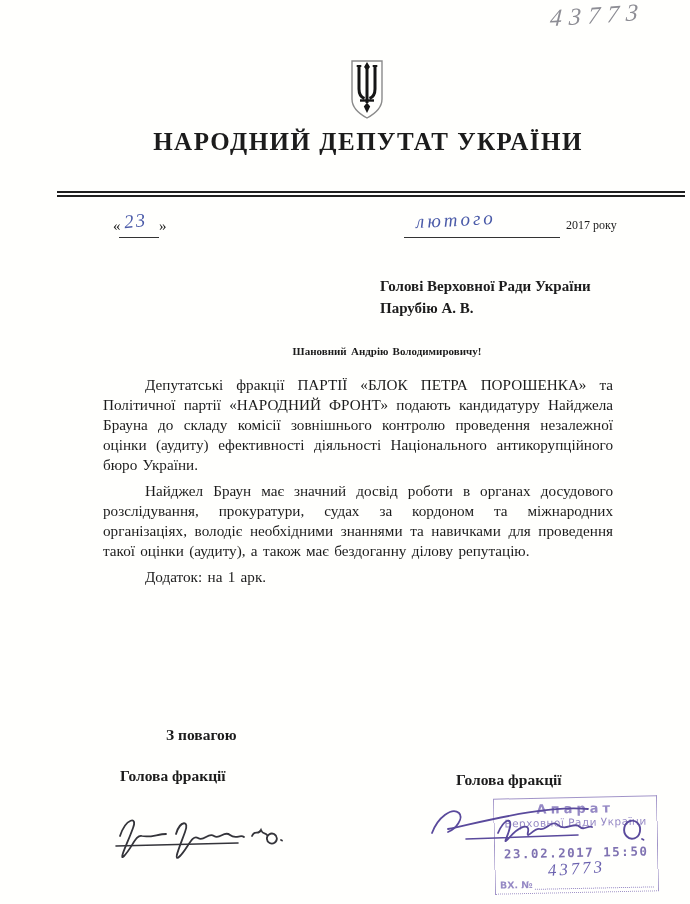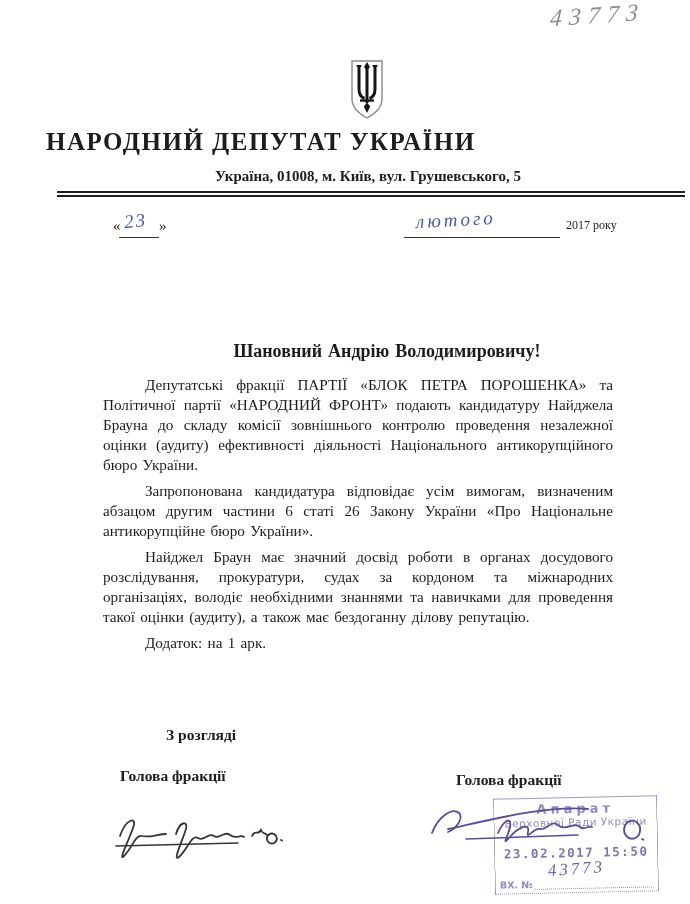--- a/index.html
+++ b/index.html
@@ -15,21 +15,21 @@
   .pencil-number{
     position:absolute;top:2px;left:550px;
     font-style:italic;font-size:24px;letter-spacing:7px;
     color:#8d8d94;
     transform:rotate(-4deg) skewX(-8deg);
   }
   
   .coat{position:absolute;left:348px;top:59px;}
   .lh-title{
     position:absolute;left:46px;top:128px;width:644px;
-    text-align:left;font-weight:bold;font-size:25px;letter-spacing:1.5px;
+    text-align:center;font-weight:bold;font-size:25px;letter-spacing:1.5px;
   }
   .lh-address{
     position:absolute;left:46px;top:168px;width:644px;
     text-align:center;font-weight:bold;font-size:15px;
   }
   .double-rule{
     position:absolute;left:57px;top:191px;width:628px;height:2px;
     border-top:2.5px solid #1f1f1f;border-bottom:2px solid #1f1f1f;
   }
   
@@ -54,21 +54,21 @@
     position:absolute;left:380px;top:275px;
     font-weight:bold;font-size:15px;line-height:22px;
   }
   
   .body{
     position:absolute;left:103px;top:341px;width:518px;
     font-size:15.2px;line-height:20px;text-align:justify;word-spacing:1.5px;
   }
   .salutation{
     margin:0 0 14px 0;text-align:center;padding-left:50px;
-    font-weight:bold;font-size:18px;
+    font-weight:bold;font-size:11px;
   }
   .para{margin:0 8px 6px 0;text-indent:42px;}
   .attachment{margin:6px 0 16px 0;text-indent:42px;text-align:left;}
   
   .closing{position:absolute;left:166px;top:726px;font-weight:bold;font-size:15.5px;}
   .sig-title-left{position:absolute;left:120px;top:767px;font-weight:bold;font-size:15.5px;}
   .sig-title-right{position:absolute;left:456px;top:771px;font-weight:bold;font-size:15.5px;}
   
   .sig-left{position:absolute;left:106px;top:810px;}
   .sig-right{position:absolute;left:426px;top:797px;z-index:3;}
@@ -113,41 +113,43 @@
         <path d="M19 3 L22 8 L19 11.5 L16 8 Z" fill="#151515" stroke="none"></path>
         <path d="M11 7 V30 Q11 37.5 16.5 39.5" stroke-width="3"></path>
         <path d="M27 7 V30 Q27 37.5 21.5 39.5" stroke-width="3"></path>
         <path d="M8.7 7 H13.3 M24.7 7 H29.3" stroke-width="2"></path>
         <path d="M12 41.5 H26" stroke-width="2.4"></path>
         <path d="M19 43.5 L15.8 47.5 L19 54 L22.2 47.5 Z" fill="#151515" stroke="none"></path>
       </g>
     </svg>
   </div>
   <div class="lh-title">НАРОДНИЙ ДЕПУТАТ УКРАЇНИ</div>
-  <div class="lh-address">Україна, 01008, м. Київ, вул. Грушевського, 5</div>
   <div class="double-rule"></div>
 
   <span class="q q-open">«</span>
   <span class="hand-day">23</span>
   <span class="day-line"></span>
   <span class="q q-close">»</span>
   <span class="hand-month">лютого</span>
   <span class="month-line"></span>
   <span class="year">2017 року</span>
 
+  <div class="addressee">
+    <div>Голові Верховної Ради України</div>
+    <div>Парубію А. В.</div>
+  </div>
 
   <div class="body">
     <p class="salutation">Шановний Андрію Володимировичу!</p>
     <p class="para">Депутатські фракції ПАРТІЇ «БЛОК ПЕТРА ПОРОШЕНКА» та Політичної партії «НАРОДНИЙ ФРОНТ» подають кандидатуру Найджела Брауна до складу комісії зовнішнього контролю проведення незалежної оцінки (аудиту) ефективності діяльності Національного антикорупційного бюро України.</p>
-    <p class="para">Запропонована кандидатура відповідає усім вимогам, визначеним абзацом другим частини 6 статі 26 Закону України «Про Національне антикорупційне бюро України».</p>
     <p class="para">Найджел Браун має значний досвід роботи в органах досудового розслідування, прокуратури, судах за кордоном та міжнародних організаціях, володіє необхідними знаннями та навичками для проведення такої оцінки (аудиту), а також має бездоганну ділову репутацію.</p>
     <p class="attachment">Додаток: на 1 арк.</p>
   </div>
 
-  <div class="closing">З розгляді</div>
+  <div class="closing">З повагою</div>
 
   <div class="sig-title-left">Голова фракції</div>
   <div class="sig-title-right">Голова фракції</div>
 
   <div class="sig-left">
     <svg width="185" height="62" viewBox="0 0 185 62">
       <g fill="none" stroke="#34343a" stroke-width="1.8" stroke-linecap="round">
         <path d="M14 26 C20 8 32 6 27 18 C22 32 12 52 18 46 C26 38 30 24 36 26 C44 28 52 24 60 24"></path>
         <path d="M70 24 C74 10 84 10 79 22 C74 36 66 54 74 46 C82 38 86 24 92 28 C98 32 102 22 108 26 C114 30 118 20 124 25 C130 30 134 24 138 27"></path>
         <path d="M146 26 C149 19 152 26 155 20 C157 25 159 22 161 25"></path>

